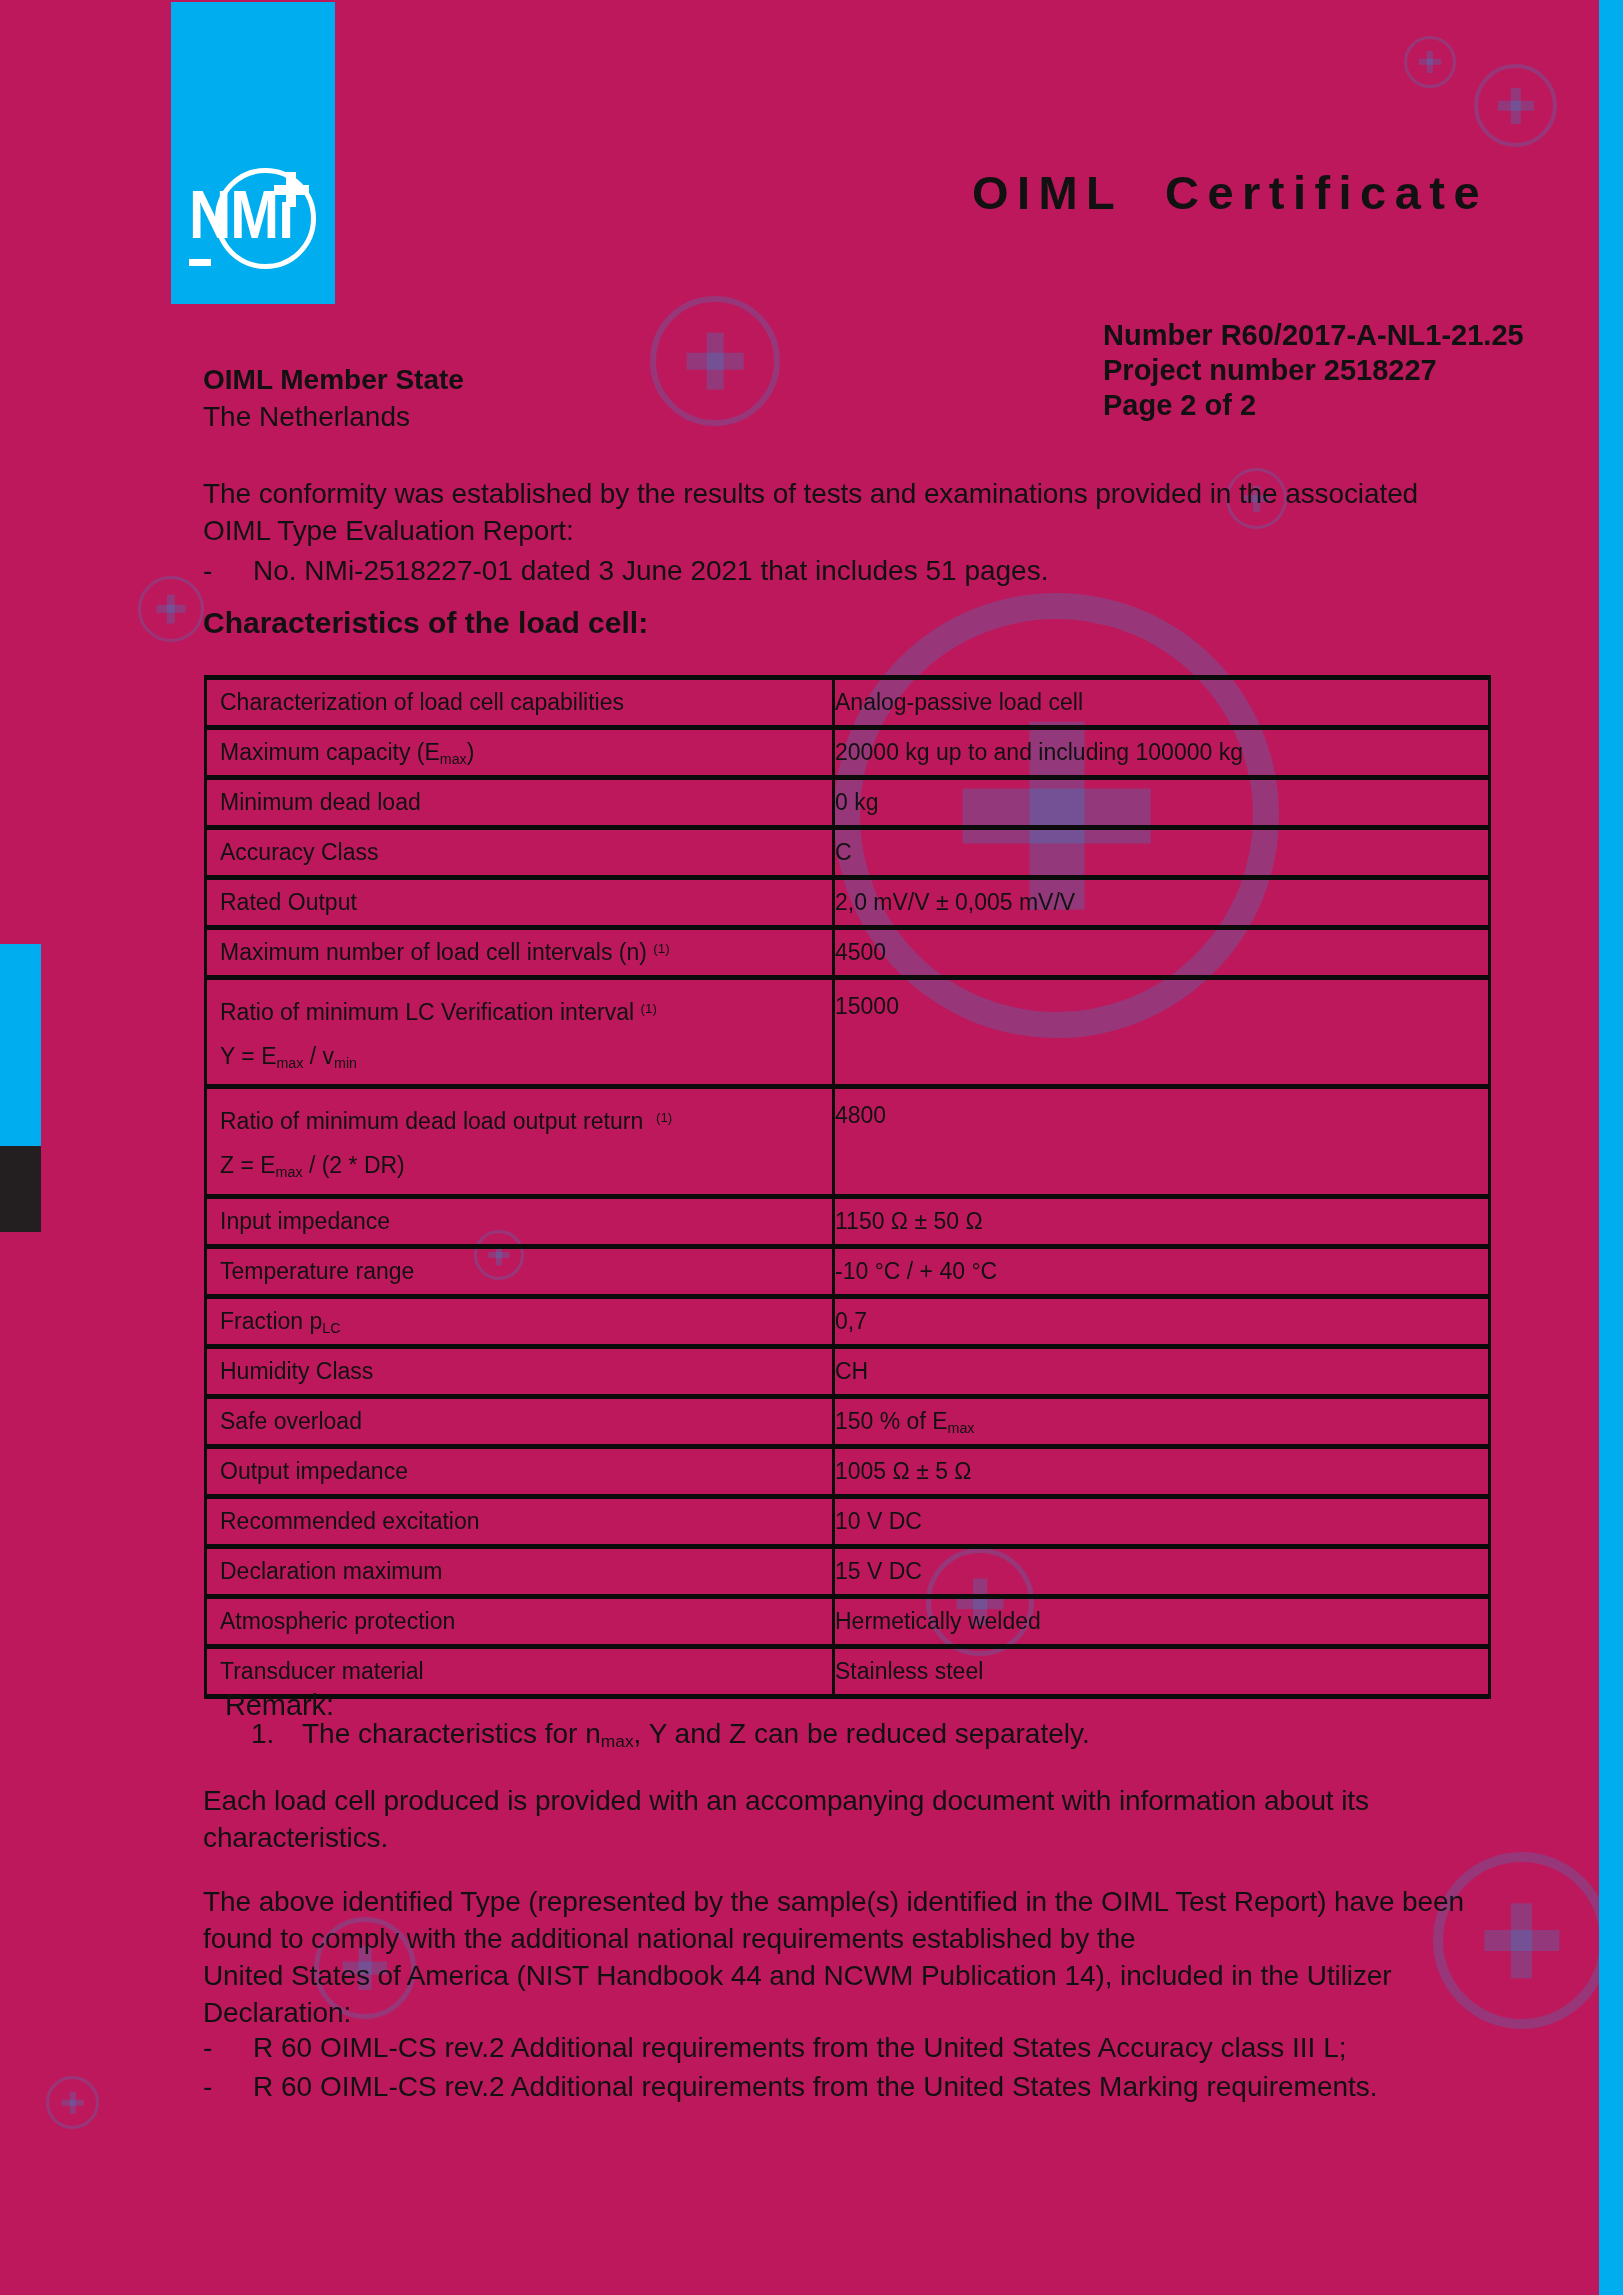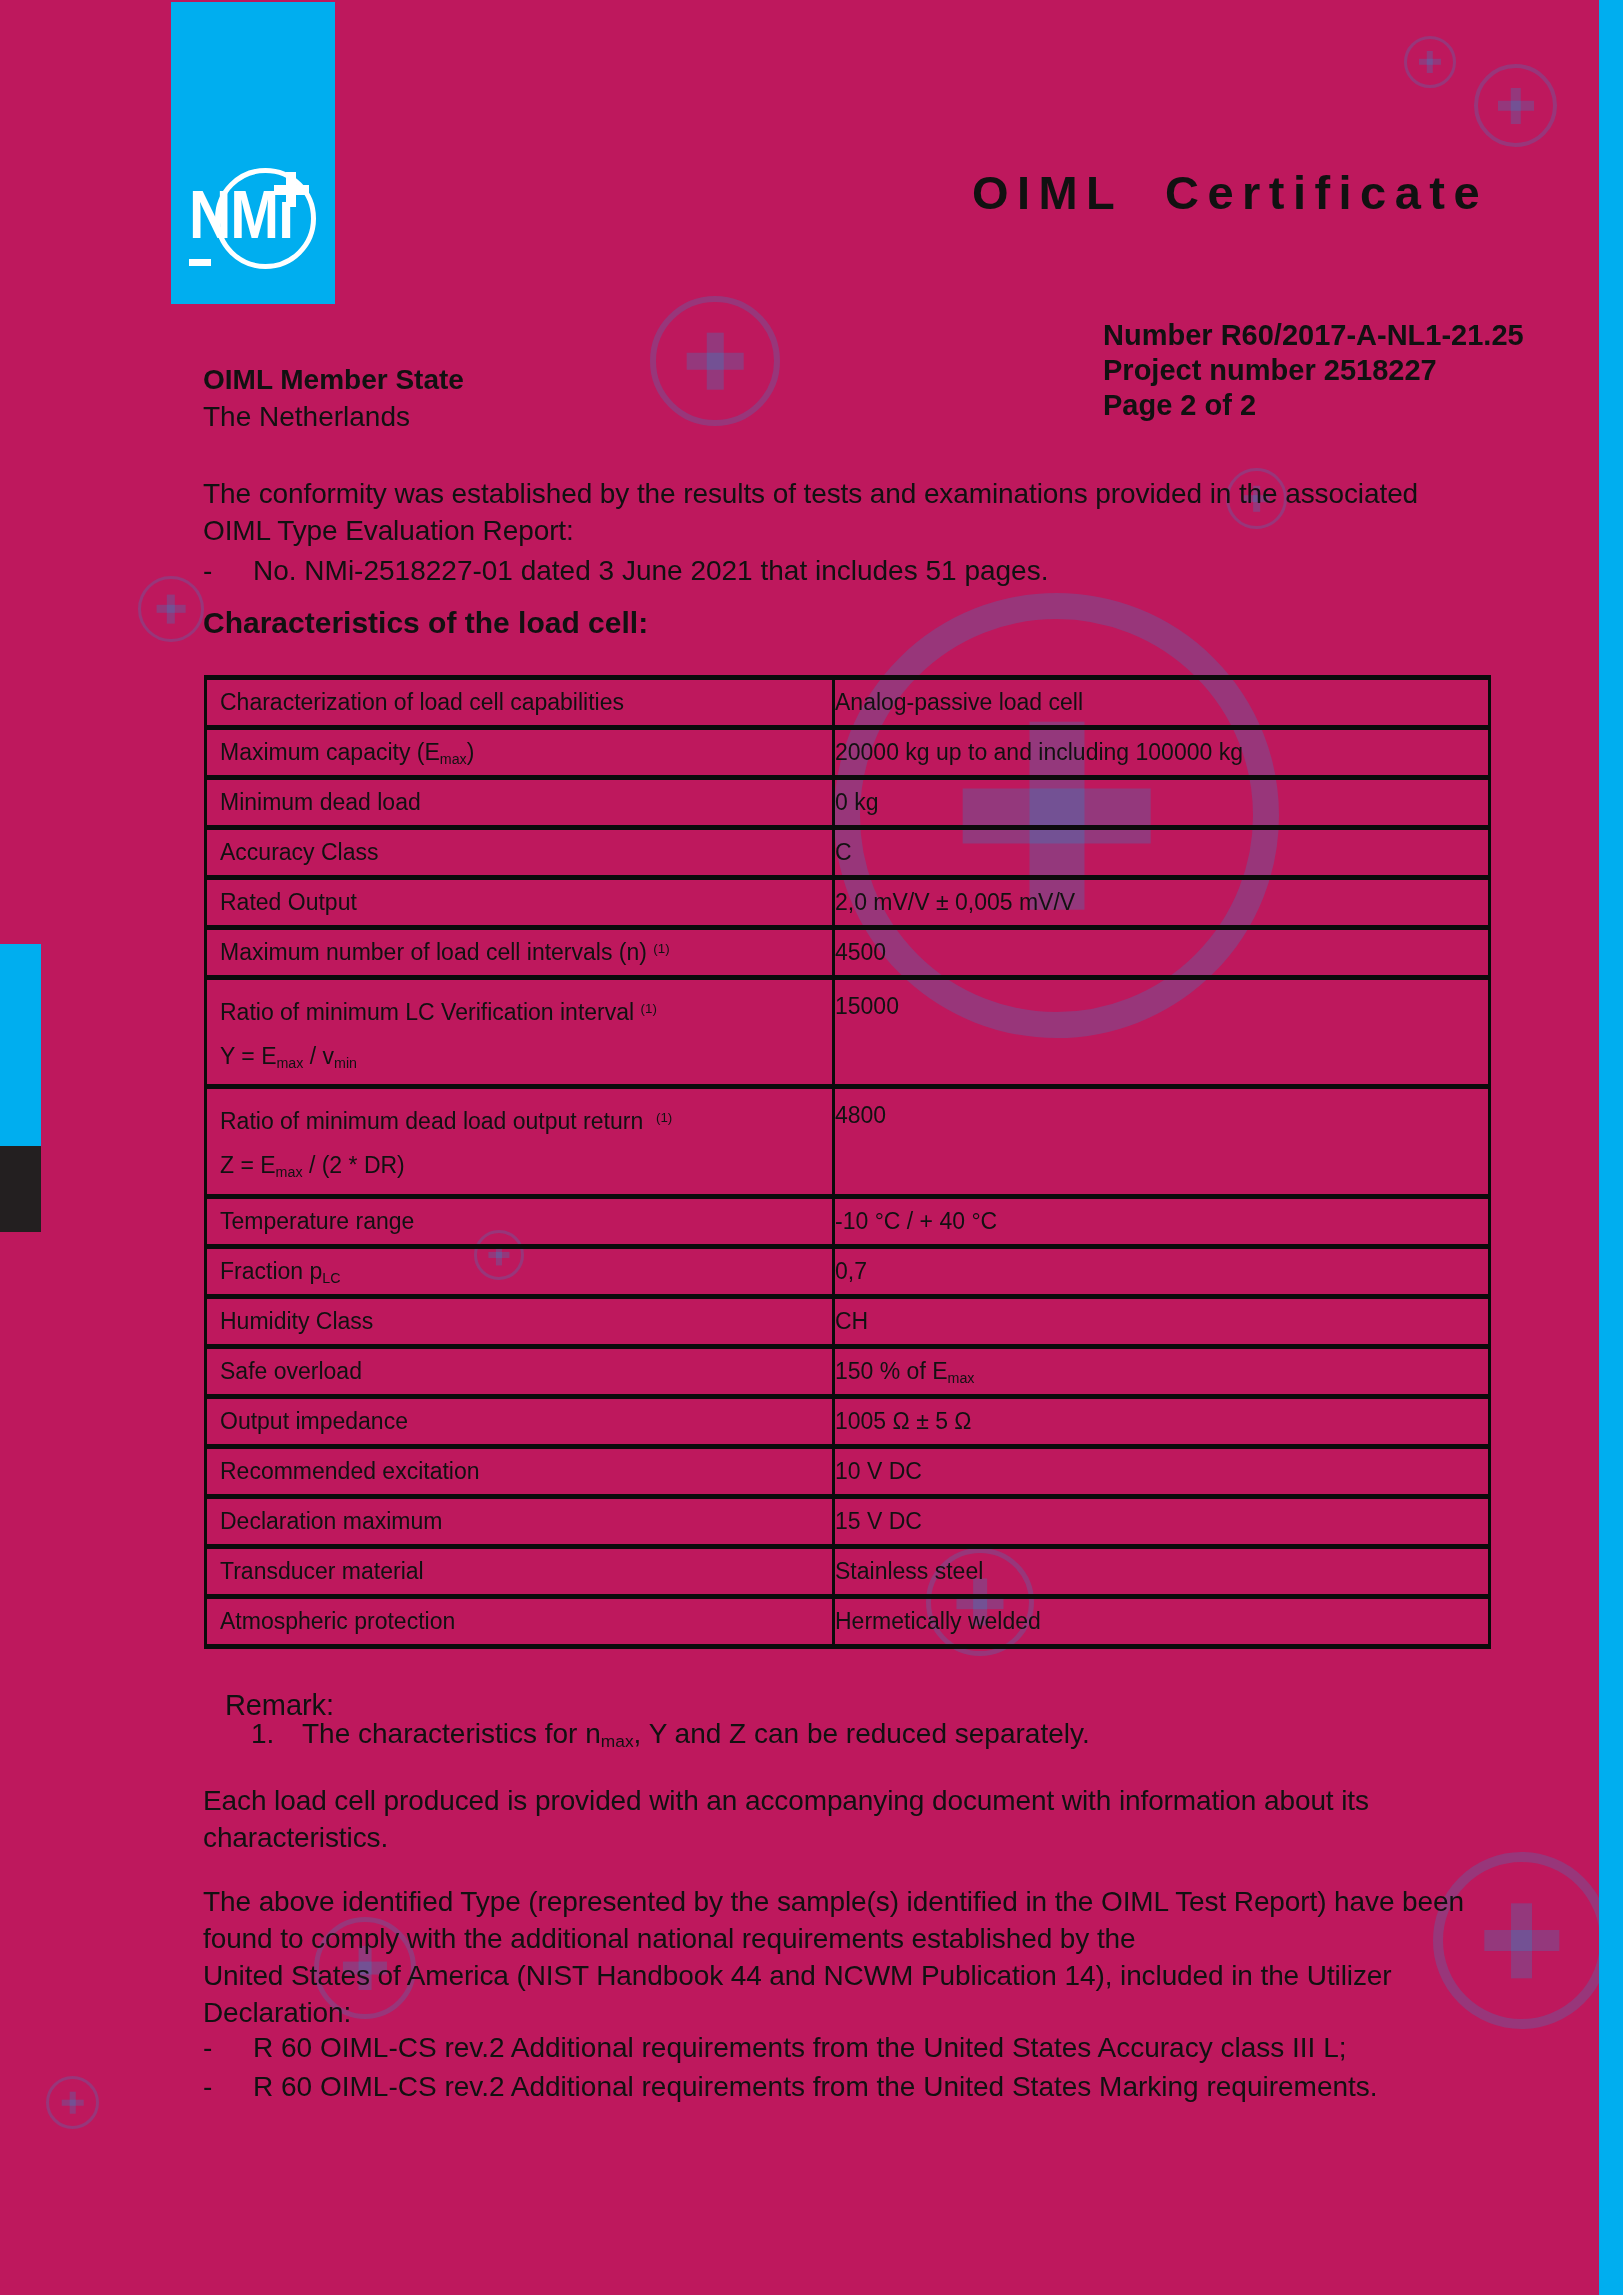--- a/index.html
+++ b/index.html
@@ -167,20 +167,24 @@
         </tr>
         <tr class="tall">
           <td class="label-cell">Ratio of minimum LC Verification interval <sup>(1)</sup><br>Y = E<sub>max</sub> / v<sub>min</sub></td>
           <td class="value-cell">15000</td>
         </tr>
         <tr class="tall">
           <td class="label-cell">Ratio of minimum dead load output return&nbsp; <sup>(1)</sup><br>Z = E<sub>max</sub> / (2 * DR)</td>
           <td class="value-cell">4800</td>
         </tr>
         <tr>
+          <td class="label-cell">Input impedance</td>
+          <td class="value-cell">1150 Ω ± 50 Ω</td>
+        </tr>
+        <tr>
           <td class="label-cell">Temperature range</td>
           <td class="value-cell">-10 °C / + 40 °C</td>
         </tr>
         <tr>
           <td class="label-cell">Fraction p<sub>LC</sub></td>
           <td class="value-cell">0,7</td>
         </tr>
         <tr>
           <td class="label-cell">Humidity Class</td>
           <td class="value-cell">CH</td>
@@ -195,26 +199,26 @@
         </tr>
         <tr>
           <td class="label-cell">Recommended excitation</td>
           <td class="value-cell">10 V DC</td>
         </tr>
         <tr>
           <td class="label-cell">Declaration maximum</td>
           <td class="value-cell">15 V DC</td>
         </tr>
         <tr>
+          <td class="label-cell">Atmospheric protection</td>
+          <td class="value-cell">Hermetically welded</td>
+        </tr>
+        <tr>
           <td class="label-cell">Transducer material</td>
           <td class="value-cell">Stainless steel</td>
-        </tr>
-        <tr>
-          <td class="label-cell">Atmospheric protection</td>
-          <td class="value-cell">Hermetically welded</td>
         </tr>
       </tbody>
   </table>
 
   <div class="textblock" style="top:1687px;font-size:29px;margin-left:22px;">Remark:</div>
   <div class="remark-item">
     <span class="num">1.</span>
     <span>The characteristics for n<sub>max</sub>, Y and Z can be reduced separately.</span>
   </div>
 

